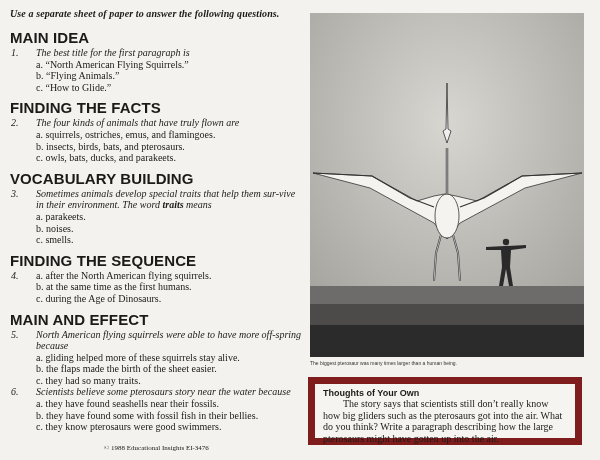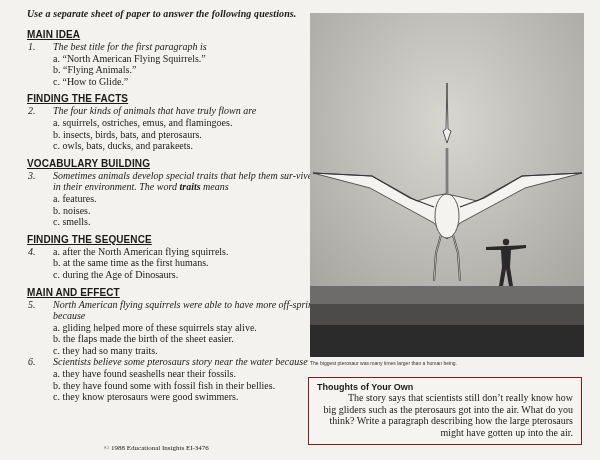--- a/index.html
+++ b/index.html
@@ -1,34 +1,34 @@
 <!DOCTYPE html>
 <html><head>
 <meta charset="utf-8">
 <style>
   html,body{margin:0;padding:0;}
   body{width:600px;height:460px;background:#f4f2ee;position:relative;overflow:hidden;font-family:"Liberation Serif",serif;color:#1c1a18;}
-  .left{position:absolute;left:25px;top:8px;width:296px;}
+  .left{position:absolute;left:8px;top:8px;width:296px;}
   .instr{font-weight:bold;font-style:italic;font-size:10px;letter-spacing:0.1px;margin:0 0 10px 2px;}
-  .sec{font-family:"Liberation Sans",sans-serif;font-weight:bold;font-size:10px;margin:6px 0 1px 2px;letter-spacing:0.1px;text-decoration:underline;}
+  .sec{font-family:"Liberation Sans",sans-serif;font-weight:bold;font-size:15px;margin:6px 0 1px 2px;letter-spacing:0.1px;}
   .q{font-size:10px;line-height:11.6px;position:relative;padding-left:28px;}
   .qn{position:absolute;left:3px;top:0;font-style:italic;}
   .qt{font-style:italic;display:block;}
   .qt b{font-style:italic;margin-top:48px;}
   .opt{display:block;padding-left:0;}
   .copy{position:absolute;left:104px;top:444px;font-size:7px;}
   .art{position:absolute;left:310px;top:13px;width:274px;height:344px;overflow:hidden;background:#b9b7b2;}
   .sky{position:absolute;left:0;top:0;width:274px;height:274px;background:radial-gradient(ellipse at 50% 40%,#d8d6d1 0%,#bdbbb6 55%,#a7a5a0 100%);}
   .ground1{position:absolute;left:0;top:273px;width:274px;height:18px;background:#6d6c6a;}
   .ground2{position:absolute;left:0;top:291px;width:274px;height:21px;background:#4c4b4a;}
   .ground3{position:absolute;left:0;top:312px;width:274px;height:32px;background:#2c2b2b;}
   .caption{position:absolute;left:310px;top:360px;font-family:"Liberation Sans",sans-serif;font-size:5px;color:#333;}
-  .box{position:absolute;left:308px;top:377px;width:274px;height:68px;border:1px solid #7f1d1d;background:#f6f4f0;box-sizing:border-box;padding:4px 8px;}
+  .box{position:absolute;left:308px;top:377px;width:274px;height:68px;border:7px solid #7f1d1d;background:#f6f4f0;box-sizing:border-box;padding:4px 8px;}
   .box h4{margin:0;font-family:"Liberation Sans",sans-serif;font-size:9px;font-weight:bold;}
-  .box p{margin:0;font-size:10px;line-height:11.5px;text-indent:20px;text-align:right;}
+  .box p{margin:0;font-size:10px;line-height:11.5px;text-indent:20px;}
 </style>
 </head>
 <body>
 
 <div class="left">
   <div class="instr">Use a separate sheet of paper to answer the following questions.</div>
 
   <div>
     <div class="sec">MAIN IDEA</div>
     <div class="q">
@@ -49,21 +49,21 @@
       <span class="opt">b. insects, birds, bats, and pterosaurs.</span>
       <span class="opt">c. owls, bats, ducks, and parakeets.</span>
     </div>
   </div>
 
   <div>
     <div class="sec">VOCABULARY BUILDING</div>
     <div class="q">
       <span class="qn">3.</span>
       <span class="qt"><span>Sometimes animals develop special traits that help them sur-vive in their environment. The word </span><b>traits</b><span> means</span></span>
-      <span class="opt">a. features.</span>
+      <span class="opt">a. parakeets.</span>
       <span class="opt">b. noises.</span>
       <span class="opt">c. smells.</span>
     </div>
   </div>
 
   <div>
     <div class="sec">FINDING THE SEQUENCE</div>
     <div class="q">
       <span class="qn">4.</span>
       <span class="opt">a. after the North American flying squirrels.</span>

